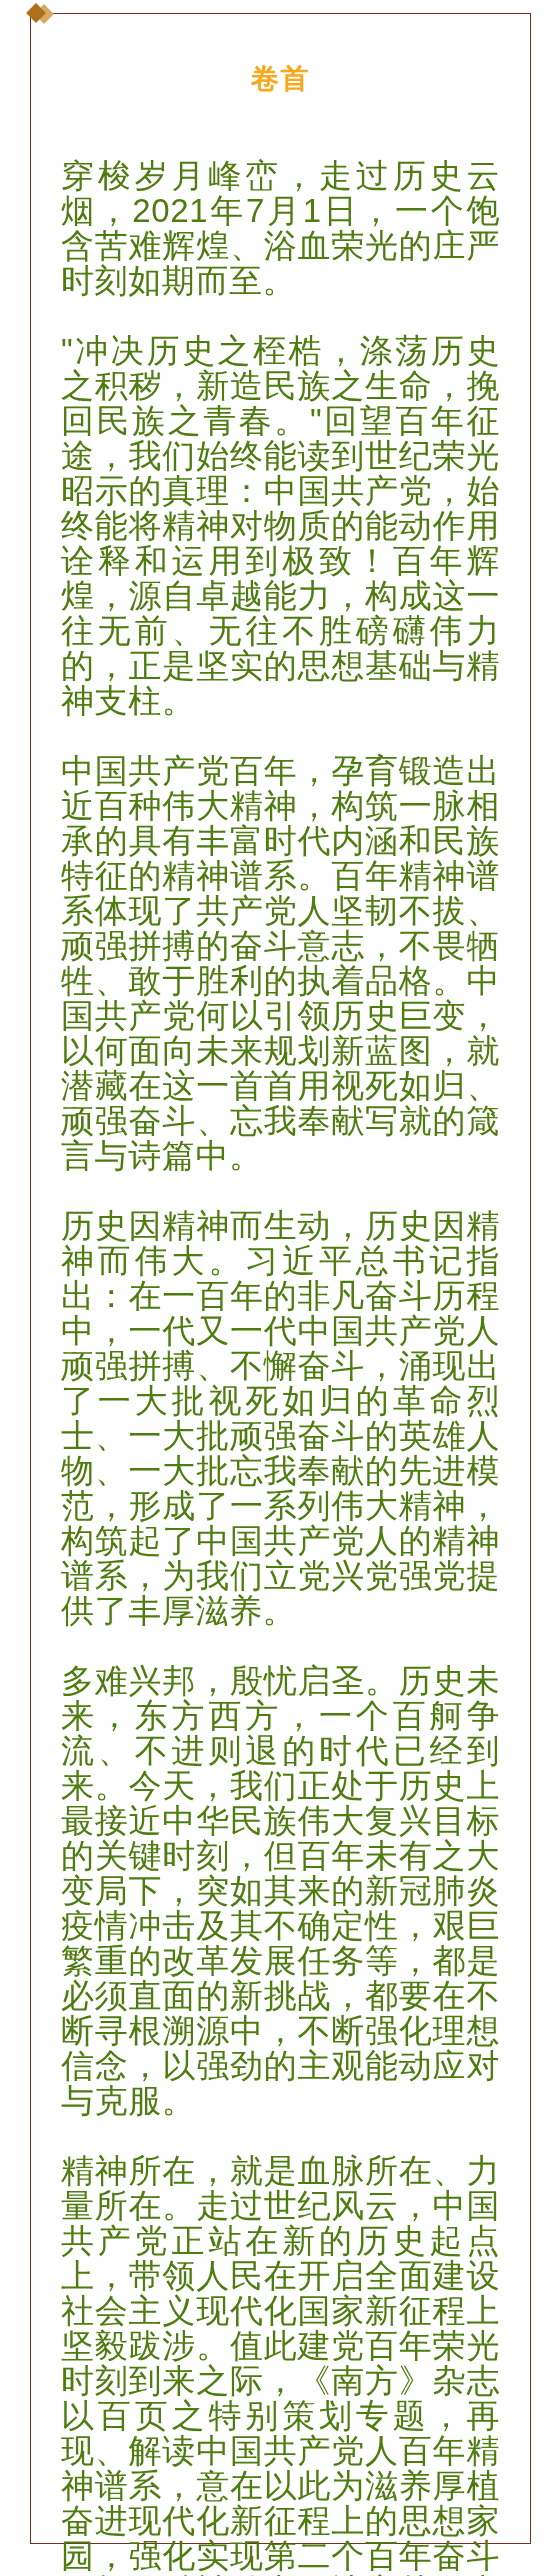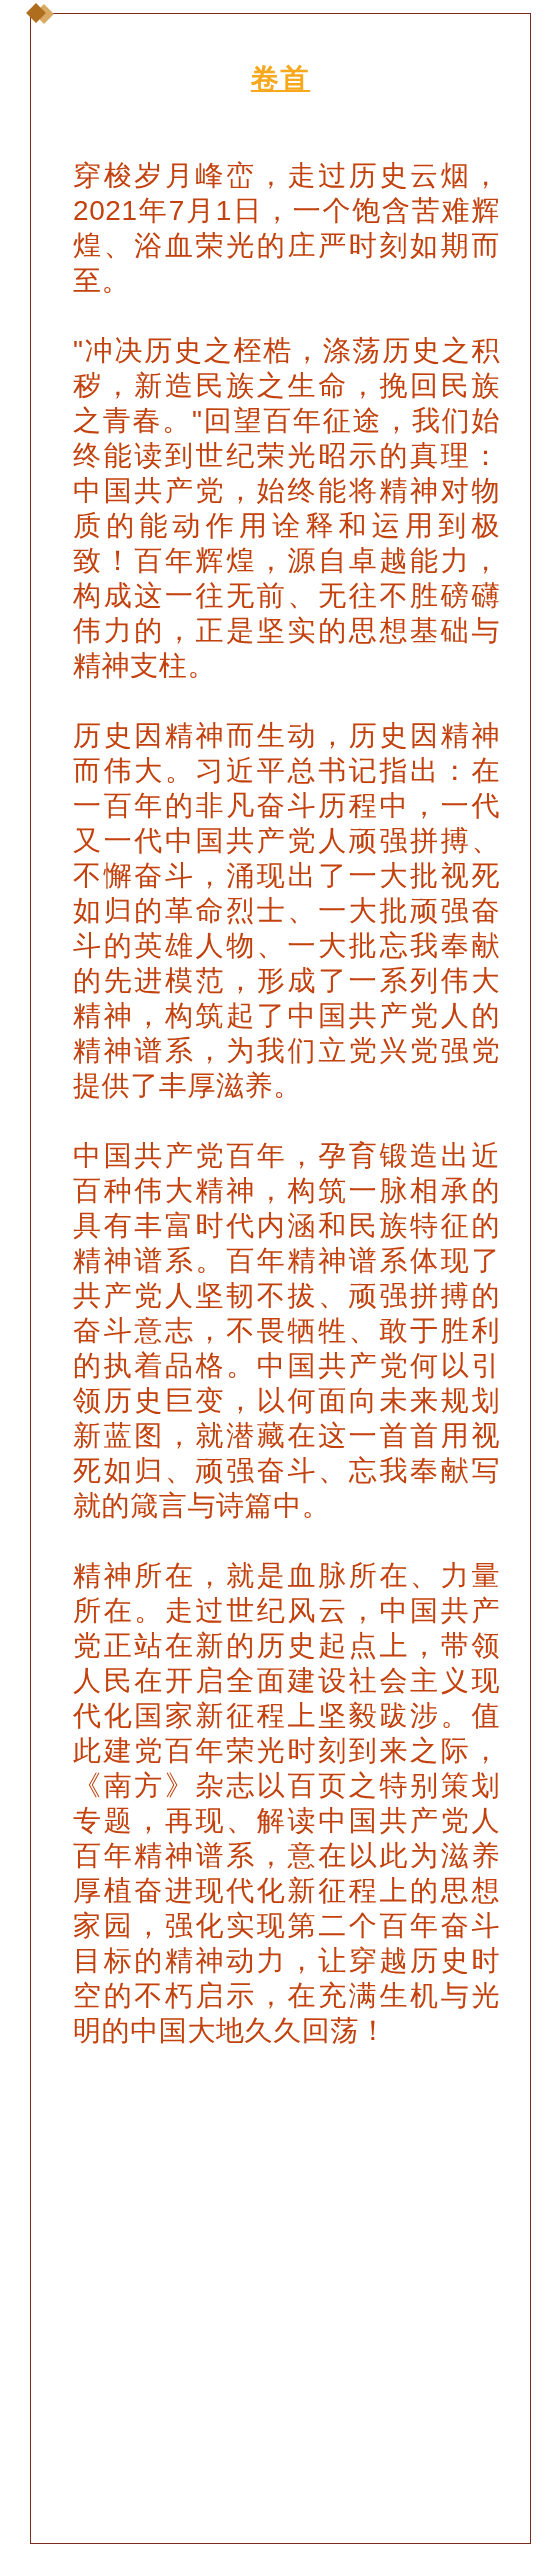--- a/index.html
+++ b/index.html
@@ -52,26 +52,25 @@
   .title {
     margin: 0;
     padding-top: 50px;
     margin-bottom: 64px;
     text-align: center;
     color: #f7a81d;
     font-size: 28px;
     line-height: 31px;
     font-weight: bold;
     letter-spacing: 1.7px;
-    text-decoration: underline;
   }
   .body-text p {
-    margin: 0 0 35px 12px;
-    color: #c2410c;
-    font-size: 28px;
+    margin: 0 0 35px 0;
+    color: #4d7c0f;
+    font-size: 33px;
     line-height: 35px;
     letter-spacing: 0.6px;
     text-align: justify;
     text-justify: inter-character;
     font-weight: 400;
   }
 </style>
 </head>
 <body>
 
@@ -81,20 +80,21 @@
 
   <div class="diamond diamond-light"></div>
   <div class="diamond diamond-dark"></div>
 
   <div class="content">
     <h1 class="title">卷首</h1>
 
     <div class="body-text">
       <p>穿梭岁月峰峦，走过历史云烟，2021年7月1日，一个饱含苦难辉煌、浴血荣光的庄严时刻如期而至。</p>
       <p>"冲决历史之桎梏，涤荡历史之积秽，新造民族之生命，挽回民族之青春。"回望百年征途，我们始终能读到世纪荣光昭示的真理：中国共产党，始终能将精神对物质的能动作用诠释和运用到极致！百年辉煌，源自卓越能力，构成这一往无前、无往不胜磅礴伟力的，正是坚实的思想基础与精神支柱。</p>
+      <p>中国共产党百年，孕育锻造出近百种伟大精神，构筑一脉相承的具有丰富时代内涵和民族特征的精神谱系。百年精神谱系体现了共产党人坚韧不拔、顽强拼搏的奋斗意志，不畏牺牲、敢于胜利的执着品格。中国共产党何以引领历史巨变，以何面向未来规划新蓝图，就潜藏在这一首首用视死如归、顽强奋斗、忘我奉献写就的箴言与诗篇中。</p>
       <p>历史因精神而生动，历史因精神而伟大。习近平总书记指出：在一百年的非凡奋斗历程中，一代又一代中国共产党人顽强拼搏、不懈奋斗，涌现出了一大批视死如归的革命烈士、一大批顽强奋斗的英雄人物、一大批忘我奉献的先进模范，形成了一系列伟大精神，构筑起了中国共产党人的精神谱系，为我们立党兴党强党提供了丰厚滋养。</p>
-      <p>中国共产党百年，孕育锻造出近百种伟大精神，构筑一脉相承的具有丰富时代内涵和民族特征的精神谱系。百年精神谱系体现了共产党人坚韧不拔、顽强拼搏的奋斗意志，不畏牺牲、敢于胜利的执着品格。中国共产党何以引领历史巨变，以何面向未来规划新蓝图，就潜藏在这一首首用视死如归、顽强奋斗、忘我奉献写就的箴言与诗篇中。</p>
+      <p>多难兴邦，殷忧启圣。历史未来，东方西方，一个百舸争流、不进则退的时代已经到来。今天，我们正处于历史上最接近中华民族伟大复兴目标的关键时刻，但百年未有之大变局下，突如其来的新冠肺炎疫情冲击及其不确定性，艰巨繁重的改革发展任务等，都是必须直面的新挑战，都要在不断寻根溯源中，不断强化理想信念，以强劲的主观能动应对与克服。</p>
       <p>精神所在，就是血脉所在、力量所在。走过世纪风云，中国共产党正站在新的历史起点上，带领人民在开启全面建设社会主义现代化国家新征程上坚毅跋涉。值此建党百年荣光时刻到来之际，《南方》杂志以百页之特别策划专题，再现、解读中国共产党人百年精神谱系，意在以此为滋养厚植奋进现代化新征程上的思想家园，强化实现第二个百年奋斗目标的精神动力，让穿越历史时空的不朽启示，在充满生机与光明的中国大地久久回荡！</p>
     </div>
   </div>
 
 </div>
 
 
 </body></html>

